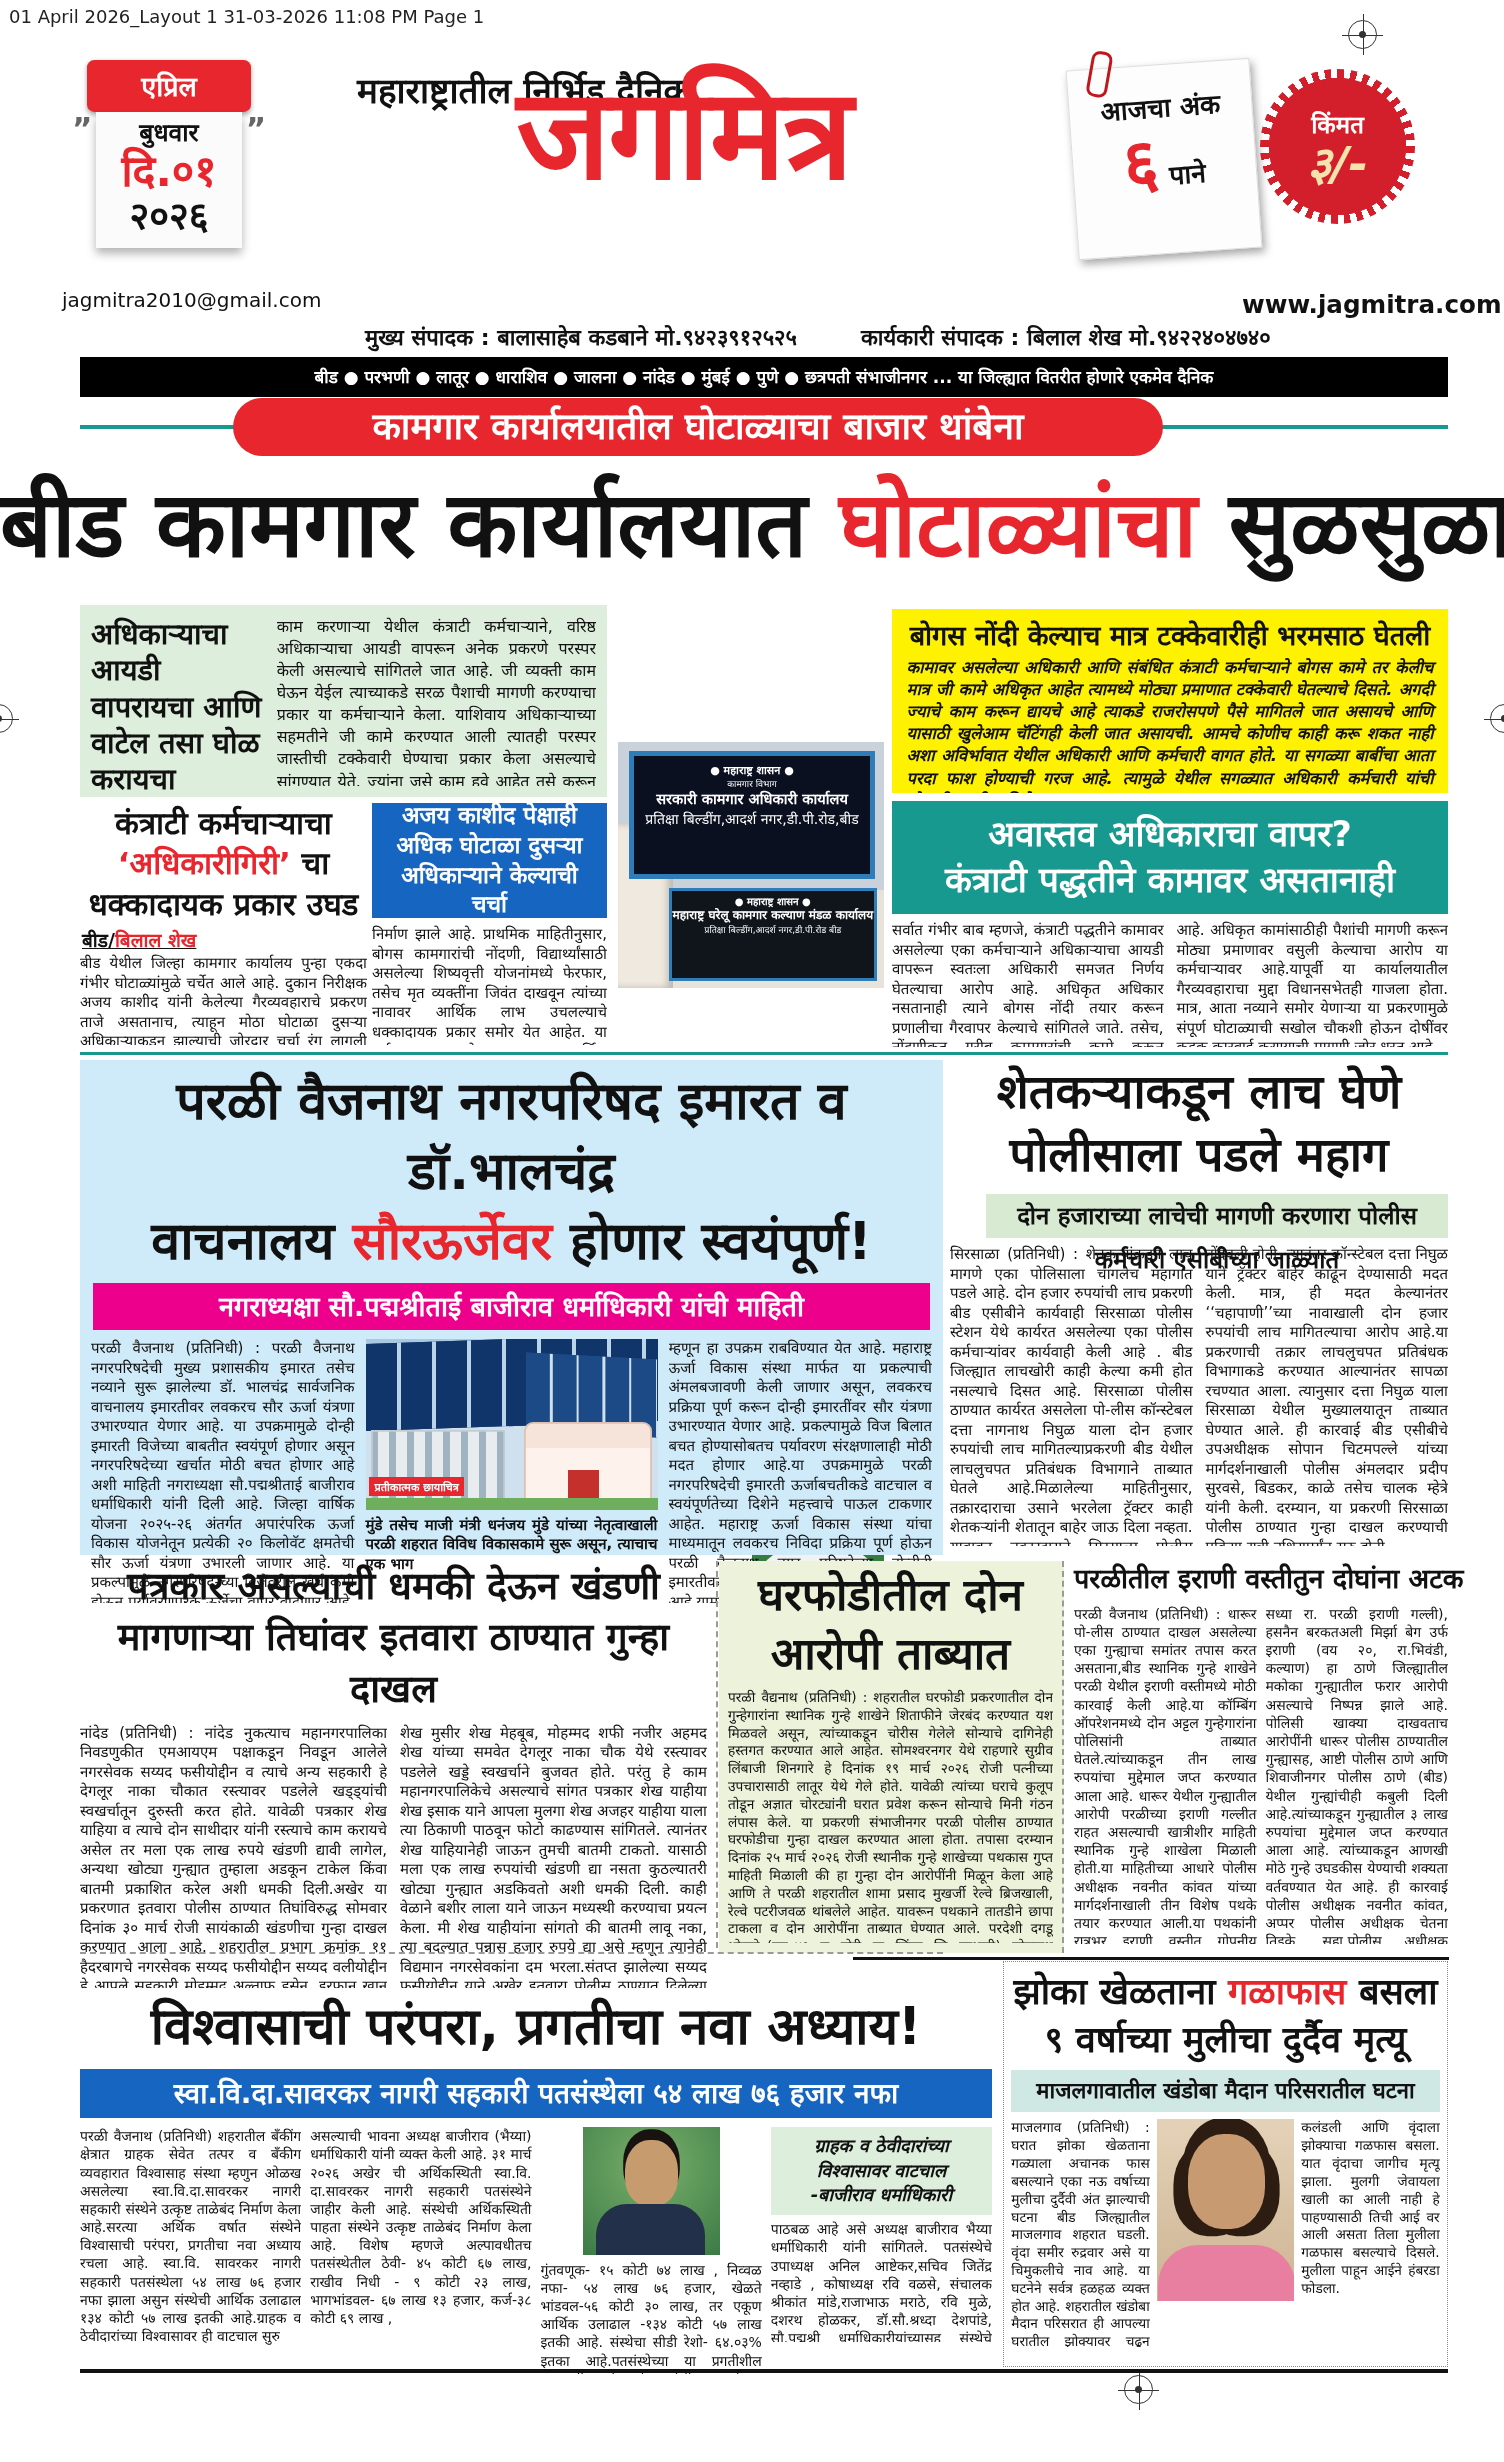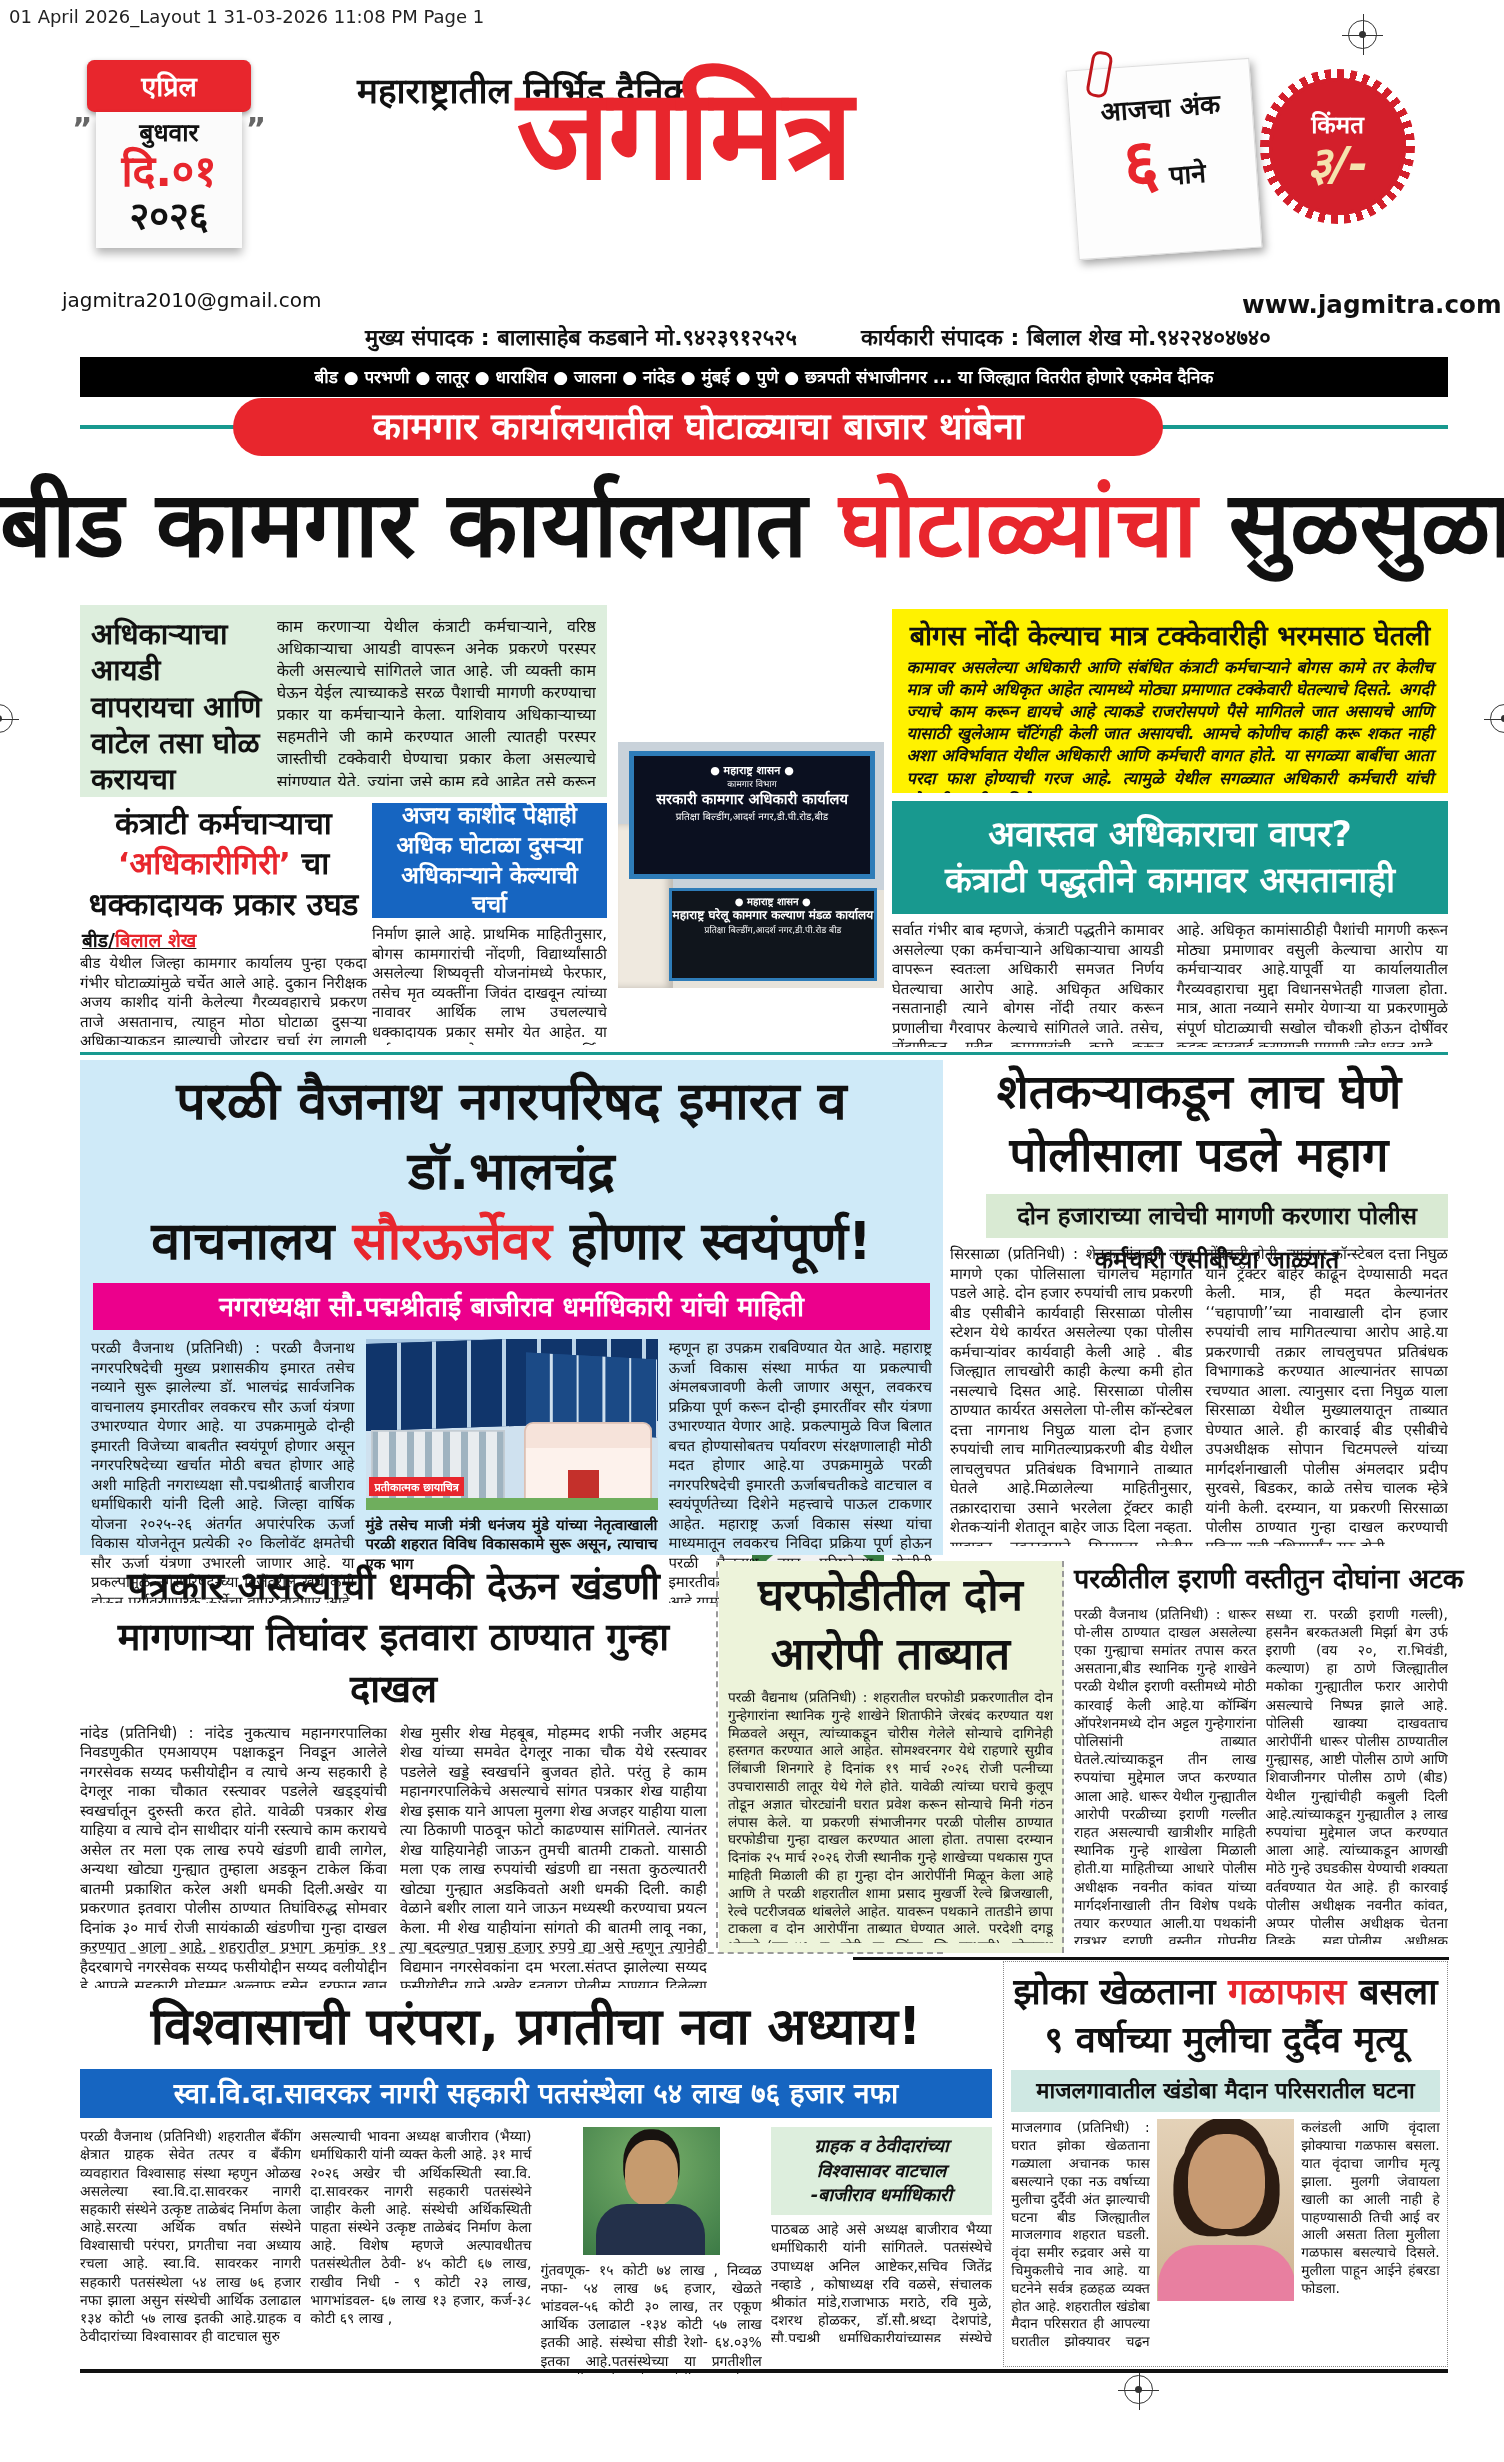--- a/index.html
+++ b/index.html
@@ -63,21 +63,21 @@
   .ph{position:relative;overflow:hidden;}
   .signphoto{background:linear-gradient(180deg,#c9d2da 0 60%,#e7e3da 60% 100%);}
   .pillar{position:absolute;left:0;top:82px;width:55px;bottom:0;background:#efe9df;box-shadow:inset -5.5px 0 7.3px rgba(0,0,0,.2);}
   .board1{position:absolute;left:11px;right:9px;top:9px;height:128px;background:#0b1020;border:5.5px solid #2e7cb8;
           color:#fff;text-align:center;padding-top:5.5px;box-sizing:border-box;}
   .board2{position:absolute;left:51px;right:7.3px;bottom:7.3px;height:93px;background:#10151c;border:3.6px solid #2e7cb8;
           color:#fff;text-align:center;padding-top:3.6px;box-sizing:border-box;}
   .b-l1{font-size:11px;font-weight:bold;}
   .b-l2{font-size:9px;}
   .b-l3{font-size:14.6px;font-weight:bold;line-height:1.2;}
-  .b-l4{font-size:10px;margin-top:1.8px;}
+  .b-l4{font-size:14px;margin-top:1.8px;}
   .b2-l1{font-size:10px;font-weight:bold;}
   .b2-l2{font-size:12px;font-weight:bold;line-height:1.2;}
   .b2-l3{font-size:9px;}
   .portrait1{background:linear-gradient(180deg,#8fb4d2,#5d87a8);}
   .portrait1::before{content:"";position:absolute;left:50%;top:20px;width:67px;height:84px;margin-left:-34px;background:#b9906b;border-radius:46% 46% 42% 42%;box-shadow:0 -12.8px 0 1.8px #4a3326;}
   .portrait1::after{content:"";position:absolute;left:50%;bottom:-5.5px;width:119px;height:71px;margin-left:-59px;background:#d8dde4;border-radius:36px 36px 0 0;}
   .portrait2{background:linear-gradient(180deg,#4f9a53,#2d6e38);}
   .portrait2::before{content:"";position:absolute;left:50%;top:18px;width:69px;height:86px;margin-left:-35px;background:#c39a72;border-radius:46% 46% 42% 42%;box-shadow:0 -14.6px 0 1.8px #17110d;}
   .portrait2::after{content:"";position:absolute;left:50%;bottom:-5.5px;width:122px;height:73px;margin-left:-61px;background:#f2f2f2;border-radius:36px 36px 0 0;}
   .chairman{background:radial-gradient(circle at 50% 30%,#79b06a,#3c7a46);}

